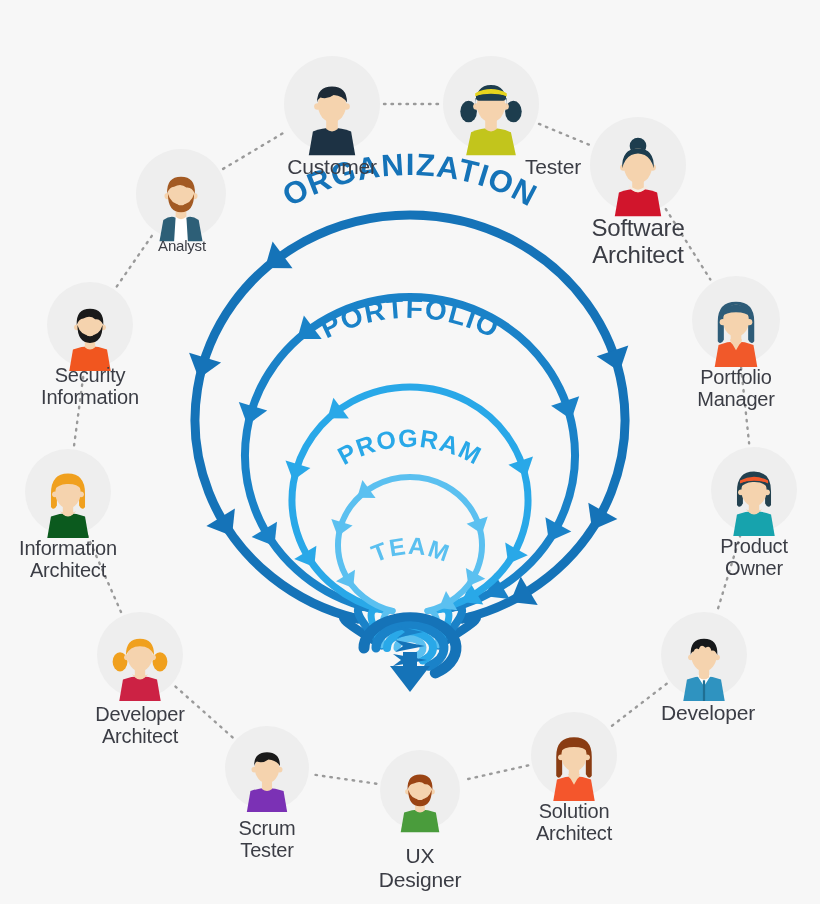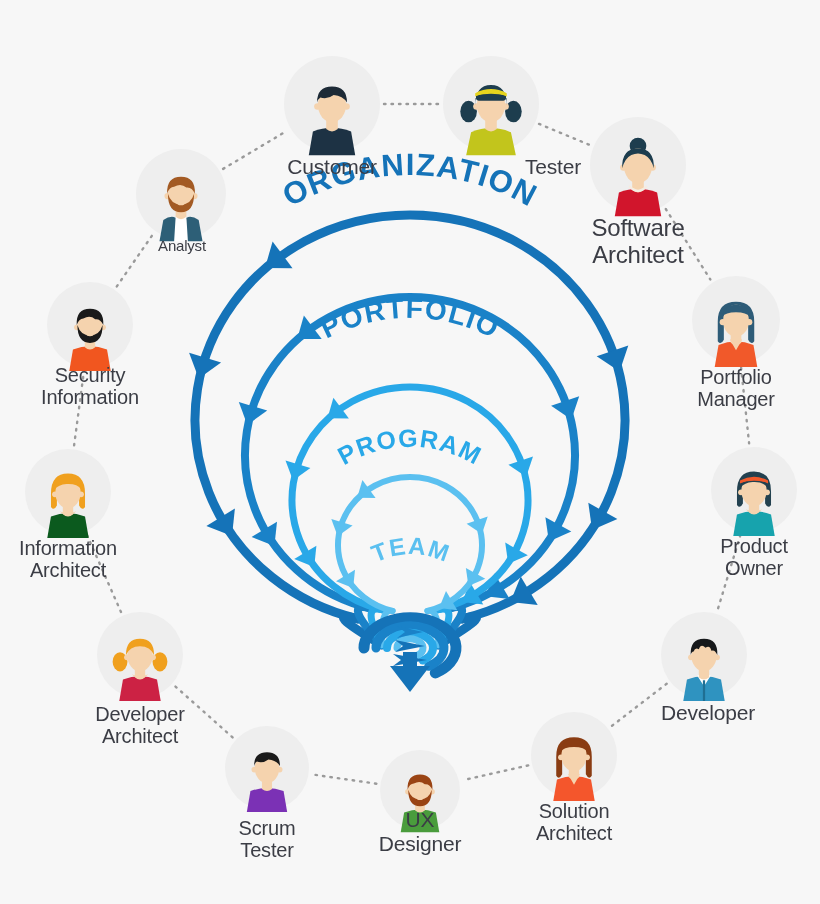--- a/index.html
+++ b/index.html
@@ -266,21 +266,21 @@
         <div class="avatar-wrap" style="left: 420px; top: 798px; width: 69px; height: 69px;"><svg width="69" height="69" viewBox="0 0 100 100">
             <path d="M22 100 L27 71 Q50 62 73 71 L78 100 Z" fill="#4a9c3c"></path>
             <path d="M43 56 h14 v12 q-7 6 -14 0 Z" fill="#f5d3ae"></path>
             <ellipse cx="50" cy="39" rx="17" ry="21" fill="#f5d3ae"></ellipse>
             <circle cx="32.5" cy="41" r="4" fill="#f5d3ae"></circle>
             <circle cx="67.5" cy="41" r="4" fill="#f5d3ae"></circle>
             <path d="M33 38 Q33 62 50 62 Q67 62 67 38 Q63 52 50 52 Q37 52 33 38 Z" fill="#9a4414"></path>
             <ellipse cx="50" cy="50" rx="5" ry="3" fill="#f5d3ae"></ellipse>
             <path d="M32 38 Q31 16 50 16 Q69 16 68 38 Q64 29 57 30 Q50 24 41 29 Q35 29 32 38 Z" fill="#9a4414"></path>
           </svg></div>
-        <div class="role-label" style="left: 420px; top: 808px; font-size: 21px; width: 180px; margin-left: 0px;">UX
+        <div class="role-label" style="left: 420px; top: 844px; font-size: 21px; width: 180px; margin-left: 0px;">UX
 Designer</div>
       </div>
       <div class="role-node">
         <div class="role-disc" style="width: 84px; height: 84px; left: 267px; top: 768px;"></div>
         <div class="avatar-wrap" style="left: 267px; top: 776.4px; width: 72px; height: 72px;"><svg width="72" height="72" viewBox="0 0 100 100">
             <path d="M22 100 L27 71 Q50 62 73 71 L78 100 Z" fill="#7b31b5"></path>
             <path d="M43 56 h14 v12 q-7 6 -14 0 Z" fill="#f5d3ae"></path>
             <ellipse cx="50" cy="39" rx="17" ry="21" fill="#f5d3ae"></ellipse>
             <circle cx="32.5" cy="41" r="4" fill="#f5d3ae"></circle>
             <circle cx="67.5" cy="41" r="4" fill="#f5d3ae"></circle>

